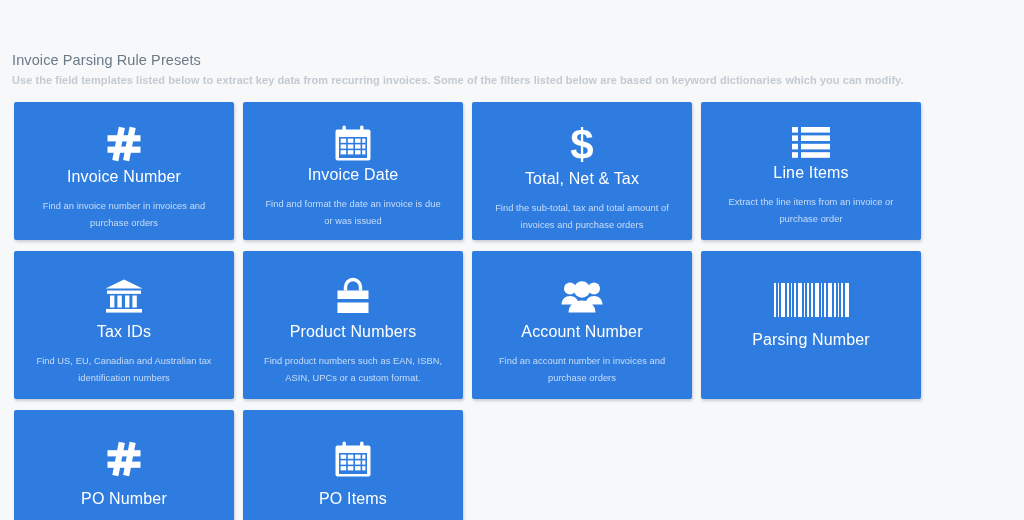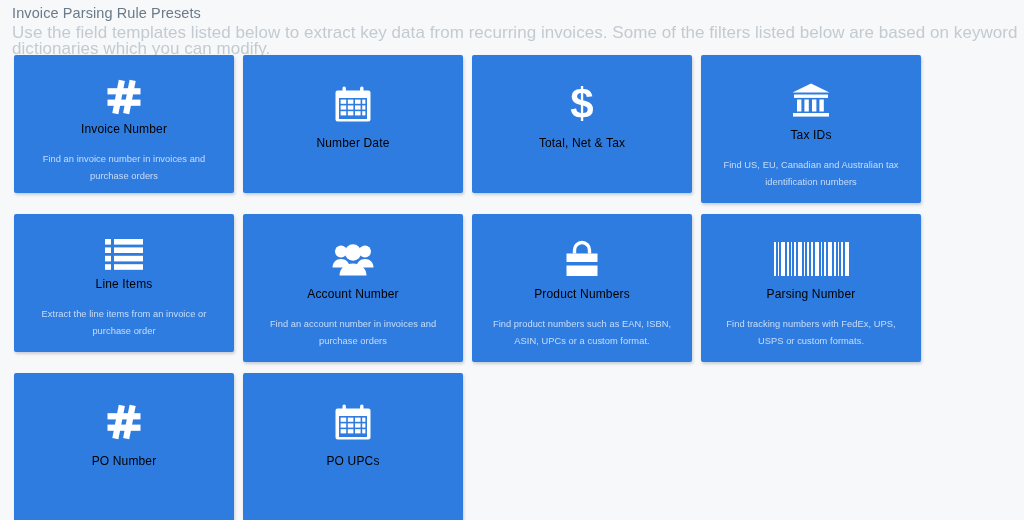--- a/index.html
+++ b/index.html
@@ -17,33 +17,34 @@
   .page {
     position: relative;
     width: 1024px;
     height: 520px;
     box-sizing: border-box;
   }
 
   
   .header {
     padding: 4px 0 0 12px;
+    margin-top: 47px;
   }
   .page-title {
     font-size: 14.5px;
     color: #6a7a88;
     font-weight: 400;
     letter-spacing: 0.1px;
     line-height: 19px;
     margin: 0;
   }
   .page-subtitle {
-    font-size: 17px;
+    font-size: 11px;
     color: #c3cbd2;
-    font-weight: 400;
+    font-weight: 700;
     line-height: 16px;
     margin: 2px 0 0 0;
     letter-spacing: 0.05px;
   }
 
   
   .grid {
     position: absolute;
     top: 55px;
     left: 14px;
@@ -84,22 +85,22 @@
   .card-icon svg {
     display: block;
   }
   .card-icon .glyph {
     color: #ffffff;
     font-weight: bold;
     line-height: 1;
   }
 
   .card-title {
-    color: #000000;
-    font-size: 12px;
+    color: #ffffff;
+    font-size: 16px;
     font-weight: 400;
     text-align: center;
     line-height: 17px;
     letter-spacing: 0.15px;
     margin-top: 2px;
   }
 
   .card-desc {
     color: rgba(255, 255, 255, 0.72);
     font-size: 9.3px;
@@ -178,46 +179,30 @@
             <rect x="13.8" y="20.4" width="5.6" height="4.2"></rect>
             <rect x="21" y="20.4" width="5.6" height="4.2"></rect>
             <rect x="28.2" y="20.4" width="3.2" height="4.2"></rect>
             <rect x="6.6" y="26.2" width="5.6" height="4.2"></rect>
             <rect x="13.8" y="26.2" width="5.6" height="4.2"></rect>
             <rect x="21" y="26.2" width="5.6" height="4.2"></rect>
             <rect x="28.2" y="26.2" width="3.2" height="4.2"></rect>
           </g>
         </svg>
       </div>
-      <div class="card-title">Number Date</div>
+      <div class="card-title">Invoice Date</div>
+      <div class="card-desc">Find and format the date an invoice is due or was issued</div>
     </div>
 
     <div class="card">
       <div class="card-icon">
         <span class="glyph" style="font-size:42px; font-family:'Liberation Sans', sans-serif;">$</span>
       </div>
       <div class="card-title">Total, Net &amp; Tax</div>
-    </div>
-
-    <div class="card tall">
-      <div class="card-icon">
-        <svg width="40" height="36" viewBox="0 0 40 36" aria-hidden="true">
-          <g fill="#ffffff">
-            <path d="M20 1.5 1.5 10.5h37z"></path>
-            <rect x="3" y="12.5" width="34" height="3.4"></rect>
-            <rect x="6" y="17.5" width="4.4" height="12"></rect>
-            <rect x="13.4" y="17.5" width="4.4" height="12"></rect>
-            <rect x="21" y="17.5" width="4.4" height="12"></rect>
-            <rect x="28.4" y="17.5" width="4.4" height="12"></rect>
-            <rect x="2" y="31" width="36" height="3.6"></rect>
-          </g>
-        </svg>
-      </div>
-      <div class="card-title">Tax IDs</div>
-      <div class="card-desc">Find US, EU, Canadian and Australian tax identification numbers</div>
+      <div class="card-desc">Find the sub-total, tax and total amount of invoices and purchase orders</div>
     </div>
 
     <div class="card">
       <div class="card-icon">
         <svg width="38" height="32" viewBox="0 0 38 32" aria-hidden="true">
           <g fill="#ffffff">
             <rect x="0" y="1" width="6" height="5.6"></rect>
             <rect x="9" y="1" width="29" height="5.6"></rect>
             <rect x="0" y="9.4" width="6" height="5.6"></rect>
             <rect x="9" y="9.4" width="29" height="5.6"></rect>
@@ -227,53 +212,71 @@
             <rect x="9" y="26.2" width="29" height="5.6"></rect>
           </g>
         </svg>
       </div>
       <div class="card-title">Line Items</div>
       <div class="card-desc">Extract the line items from an invoice or purchase order</div>
     </div>
 
     <div class="card tall">
       <div class="card-icon">
+        <svg width="40" height="36" viewBox="0 0 40 36" aria-hidden="true">
+          <g fill="#ffffff">
+            <path d="M20 1.5 1.5 10.5h37z"></path>
+            <rect x="3" y="12.5" width="34" height="3.4"></rect>
+            <rect x="6" y="17.5" width="4.4" height="12"></rect>
+            <rect x="13.4" y="17.5" width="4.4" height="12"></rect>
+            <rect x="21" y="17.5" width="4.4" height="12"></rect>
+            <rect x="28.4" y="17.5" width="4.4" height="12"></rect>
+            <rect x="2" y="31" width="36" height="3.6"></rect>
+          </g>
+        </svg>
+      </div>
+      <div class="card-title">Tax IDs</div>
+      <div class="card-desc">Find US, EU, Canadian and Australian tax identification numbers</div>
+    </div>
+
+    <div class="card tall">
+      <div class="card-icon">
+        <svg width="38" height="38" viewBox="0 0 38 38" aria-hidden="true">
+          <g fill="none" stroke="#ffffff" stroke-width="3.4">
+            <path d="M11.5 13.5V10a7.5 7.5 0 0 1 15 0v3.5"></path>
+          </g>
+          <g fill="#ffffff">
+            <path d="M3.5 13.5h31v8.5h-31z"></path>
+            <path d="M3.5 25.5h31v10.5h-31z"></path>
+          </g>
+        </svg>
+      </div>
+      <div class="card-title">Product Numbers</div>
+      <div class="card-desc">Find product numbers such as EAN, ISBN, ASIN, UPCs or a custom format.</div>
+    </div>
+
+    <div class="card tall">
+      <div class="card-icon">
         <svg width="42" height="34" viewBox="0 0 42 34" aria-hidden="true">
           <g fill="#ffffff">
             <circle cx="9" cy="9.5" r="6"></circle>
             <circle cx="33" cy="9.5" r="6"></circle>
             <path d="M0.5 25.5c0-5.2 3.9-8.6 8.5-8.6s8.5 3.4 8.5 8.6z"></path>
             <path d="M24.5 25.5c0-5.2 3.9-8.6 8.5-8.6s8.5 3.4 8.5 8.6z"></path>
             <circle cx="21" cy="10.5" r="8.2"></circle>
             <path d="M7.5 33.5c0-7.2 6-12 13.5-12s13.5 4.8 13.5 12z"></path>
           </g>
         </svg>
       </div>
       <div class="card-title">Account Number</div>
       <div class="card-desc">Find an account number in invoices and purchase orders</div>
     </div>
 
     <div class="card tall">
       <div class="card-icon">
-        <svg width="38" height="38" viewBox="0 0 38 38" aria-hidden="true">
-          <g fill="none" stroke="#ffffff" stroke-width="3.4">
-            <path d="M11.5 13.5V10a7.5 7.5 0 0 1 15 0v3.5"></path>
-          </g>
-          <g fill="#ffffff">
-            <path d="M3.5 13.5h31v8.5h-31z"></path>
-            <path d="M3.5 25.5h31v10.5h-31z"></path>
-          </g>
-        </svg>
-      </div>
-      <div class="card-title">Product Numbers</div>
-      <div class="card-desc">Find product numbers such as EAN, ISBN, ASIN, UPCs or a custom format.</div>
-    </div>
-
-    <div class="card tall">
-      <div class="card-icon">
         <div class="barcode">
           <i></i>
             <i class="n"></i>
             <i class="w"></i>
             <i></i>
             <i class="n"></i>
             <i></i>
             <i class="w"></i>
             <i class="n"></i>
             <i></i>
@@ -282,21 +285,20 @@
             <i class="n"></i>
             <i></i>
             <i class="w"></i>
             <i></i>
             <i class="n"></i>
             <i></i>
             <i class="w"></i>
         </div>
       </div>
       <div class="card-title">Parsing Number</div>
-      <div class="card-desc">Find tracking numbers with FedEx, UPS, USPS or custom formats.</div>
     </div>
 
     <div class="card tall">
       <div class="card-icon">
         <svg width="40" height="40" viewBox="0 0 40 40" aria-hidden="true">
           <g fill="#ffffff">
             <rect x="11.5" y="3" width="6.2" height="34" transform="rotate(11 14.6 20)"></rect>
             <rect x="22.3" y="3" width="6.2" height="34" transform="rotate(11 25.4 20)"></rect>
             <rect x="3.5" y="11.2" width="33" height="6.2"></rect>
             <rect x="3.5" y="22.6" width="33" height="6.2"></rect>
@@ -326,17 +328,17 @@
             <rect x="13.8" y="20.4" width="5.6" height="4.2"></rect>
             <rect x="21" y="20.4" width="5.6" height="4.2"></rect>
             <rect x="28.2" y="20.4" width="3.2" height="4.2"></rect>
             <rect x="6.6" y="26.2" width="5.6" height="4.2"></rect>
             <rect x="13.8" y="26.2" width="5.6" height="4.2"></rect>
             <rect x="21" y="26.2" width="5.6" height="4.2"></rect>
             <rect x="28.2" y="26.2" width="3.2" height="4.2"></rect>
           </g>
         </svg>
       </div>
-      <div class="card-title">PO UPCs</div>
+      <div class="card-title">PO Items</div>
     </div>
 
   </div>
 </div>
 
 </body></html>

